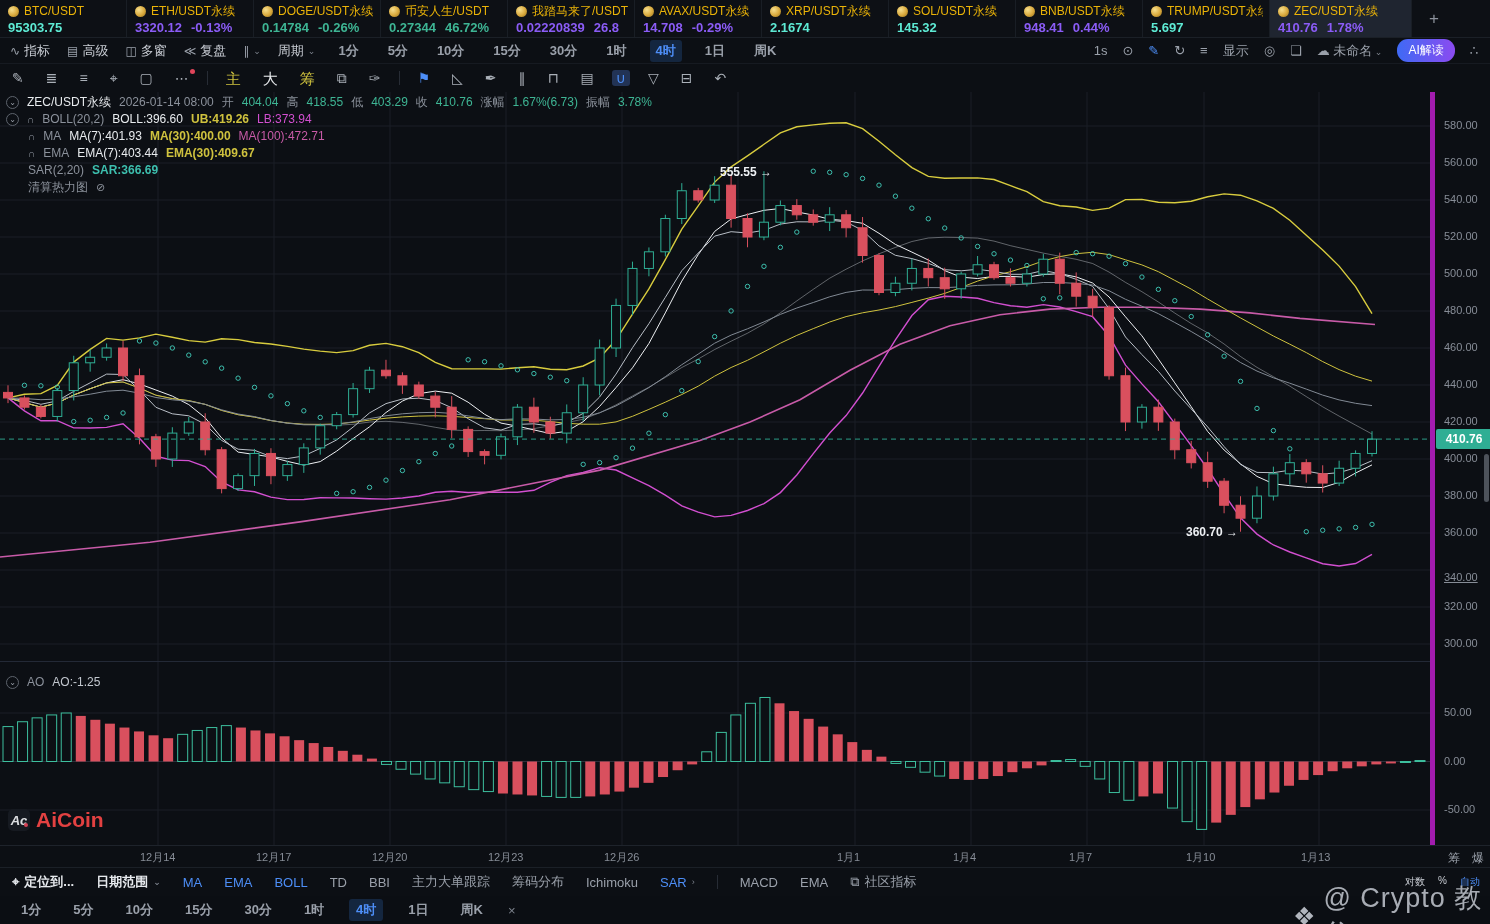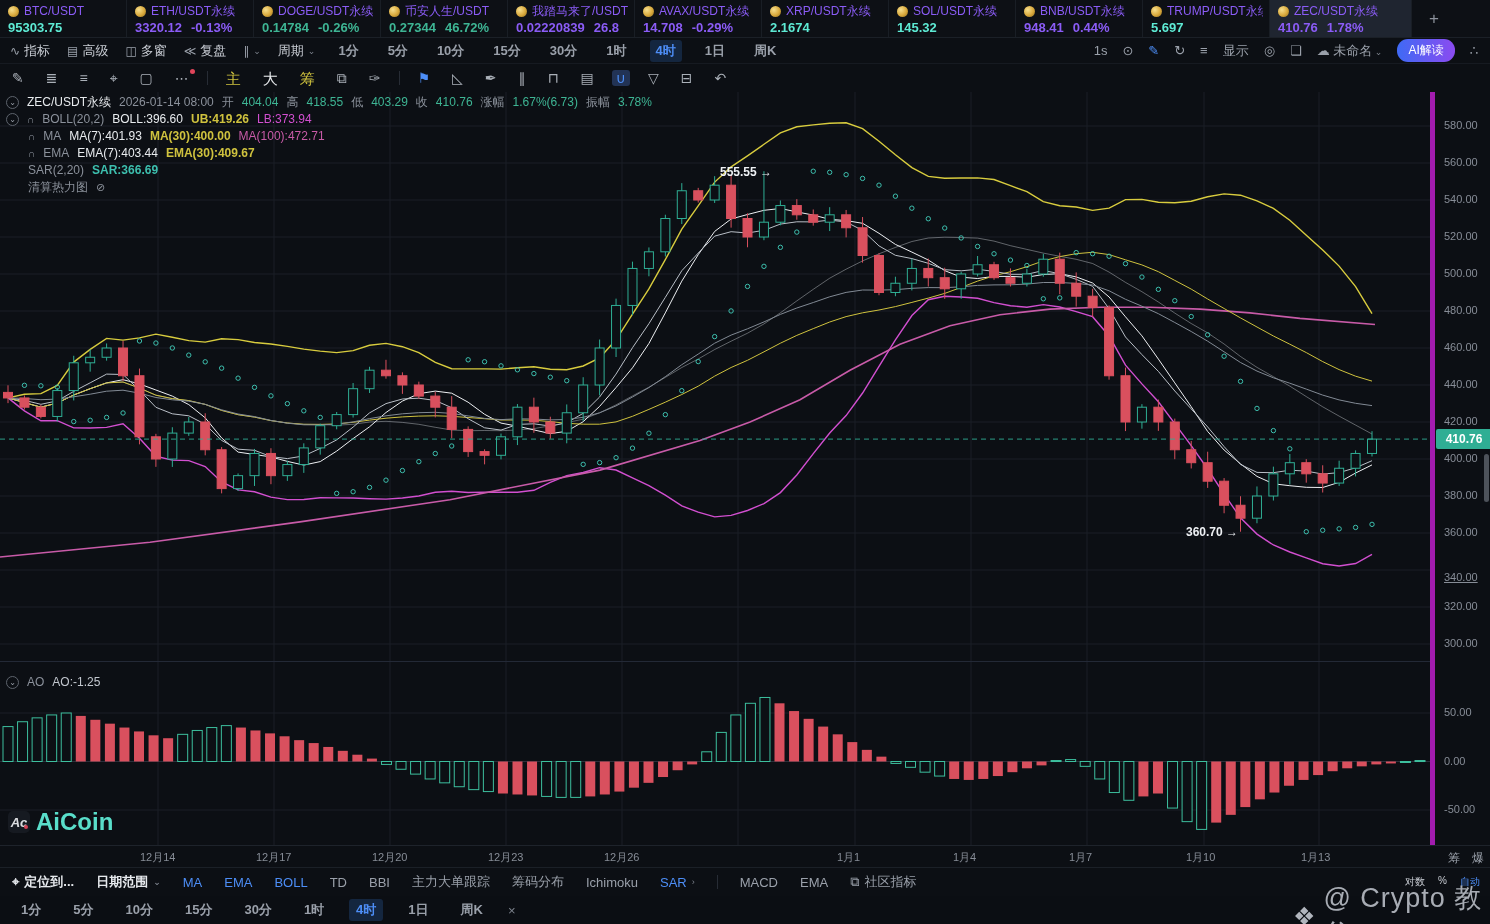--- a/index.html
+++ b/index.html
@@ -4,21 +4,21 @@
 <style>
   html,body{margin:0;padding:0;background:#07090d;}
   *{box-sizing:border-box;font-family:"Liberation Sans","DejaVu Sans",sans-serif;}
   .app{position:relative;width:1490px;height:924px;background:#0c0f14;overflow:hidden;color:#c8ccd3;}
   
   .tickerbar{position:absolute;top:0;left:0;width:1490px;height:38px;display:flex;background:#0d1015;border-bottom:1px solid #1b2027;}
   .tab{flex:0 0 127px;padding:3px 6px 2px 8px;border-right:1px solid #191e25;cursor:pointer;overflow:hidden;}
   .tab.sel{background:#1f2530;flex:0 0 142px;}
   .trow1{display:flex;align-items:center;gap:5px;height:16px;white-space:nowrap;overflow:hidden;}
   .coin{width:11px;height:11px;border-radius:50%;flex:0 0 11px;background:radial-gradient(circle at 35% 35%,#f6df8e,#d9a93c 55%,#8a6a1f);}
-  .tname{font-size:12px;color:#8b5cf6;}
+  .tname{font-size:12px;color:#eab308;}
   .trow2{display:flex;gap:9px;font-size:13px;font-weight:bold;white-space:nowrap;margin-top:1px;}
   .t-red{color:#8b5cf6;} .t-green{color:#3eb594;} .t-white{color:#5eead4;flex-direction:column;}
   .addtab{flex:0 0 44px;display:flex;align-items:center;justify-content:center;color:#8b919b;font-size:17px;cursor:pointer;}
   
   .toolbar{position:absolute;top:38px;left:0;width:1490px;height:26px;display:flex;align-items:center;gap:17px;padding-left:10px;border-bottom:1px solid #161a21;font-size:13px;}
   .tbtn{display:flex;align-items:center;gap:4px;color:#c8ccd3;cursor:pointer;white-space:nowrap;}
   .tbtn .ic{color:#9aa0aa;font-size:12px;}
   .caret{color:#7d838d;font-size:9px;}
   .period{color:#9aa0aa;cursor:pointer;padding:2px 6px;border-radius:3px;font-weight:bold;}
   .period.act{background:#14263f;color:#4d8ef7;}
@@ -46,21 +46,21 @@
   .bell{color:#8b919b;font-size:10px;pointer-events:auto;cursor:pointer;}
   .eyeoff{color:#8b919b;font-size:11px;pointer-events:auto;cursor:pointer;}
   .aolegend{position:absolute;top:583px;left:6px;display:flex;gap:8px;align-items:center;font-size:12px;z-index:5;}
   .praxis{position:absolute;top:0;left:1430px;width:60px;height:753px;border-left:5px solid #a21caf;font-size:11px;color:#878d97;}
   .axlabel{position:absolute;left:9px;}
   .pricetag{position:absolute;left:1px;width:56px;height:20px;background:#2fae94;color:#fff;font-size:12px;font-weight:bold;display:flex;align-items:center;justify-content:center;border-radius:2px;}
   .scrollbar{position:absolute;right:1px;top:362px;width:5px;height:48px;background:#4d525a;border-radius:3px;cursor:pointer;}
   .aiwm{position:absolute;left:8px;top:716px;display:flex;align-items:center;gap:6px;opacity:.95;}
   .aiwm .lg{width:22px;height:22px;border-radius:5px;background:#171b22;color:#e8eaed;font-weight:bold;font-style:italic;font-size:13px;display:flex;align-items:center;justify-content:center;position:relative;}
   .aiwm .lg::after{content:"";position:absolute;right:2px;bottom:4px;width:4px;height:4px;border-radius:50%;background:#e0455a;}
-  .aiwm .tx{color:#5eead4;font-weight:bold;font-size:24px;}
+  .aiwm .tx{color:#ef4444;font-weight:bold;font-size:21px;}
   
   .xaxis{position:absolute;top:845px;left:0;width:1490px;height:22px;border-top:1px solid #1e232b;font-size:11px;color:#878d97;}
   .xlabel{position:absolute;top:4px;}
   .xr{position:absolute;top:4px;font-size:12px;color:#9aa0aa;}
   
   .botbar1{position:absolute;top:867px;left:0;width:1490px;height:29px;display:flex;align-items:center;gap:22px;padding-left:12px;border-top:1px solid #1b2027;font-size:13px;background:#0c0f14;}
   .b1{display:flex;align-items:center;gap:5px;color:#9aa0aa;cursor:pointer;white-space:nowrap;}
   .b1.bold{color:#e6e9ed;font-weight:bold;}
   .b1.on{color:#4d8ef7;}
   .bdiv{width:1px;height:14px;background:#272c35;}

